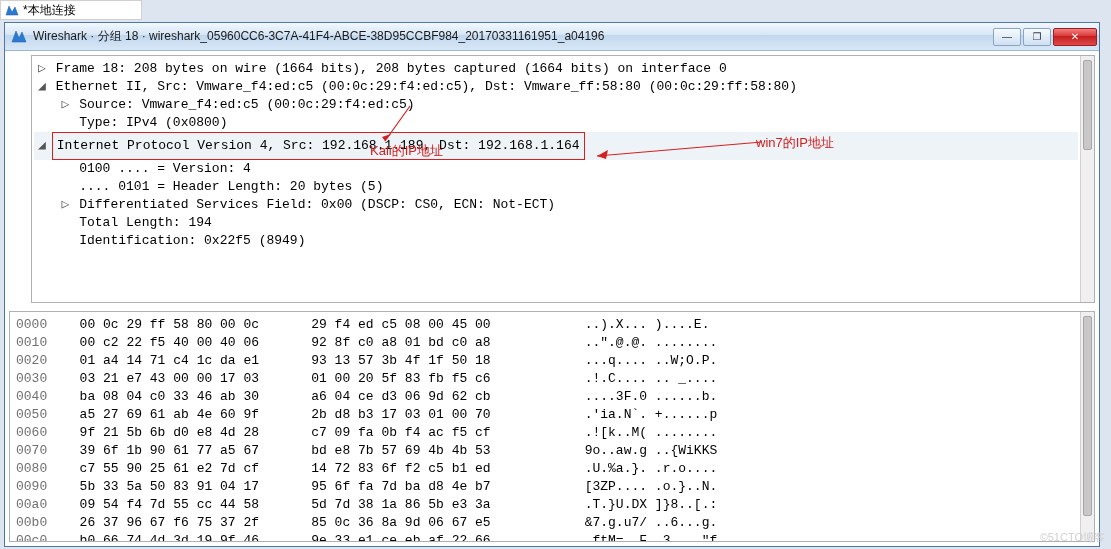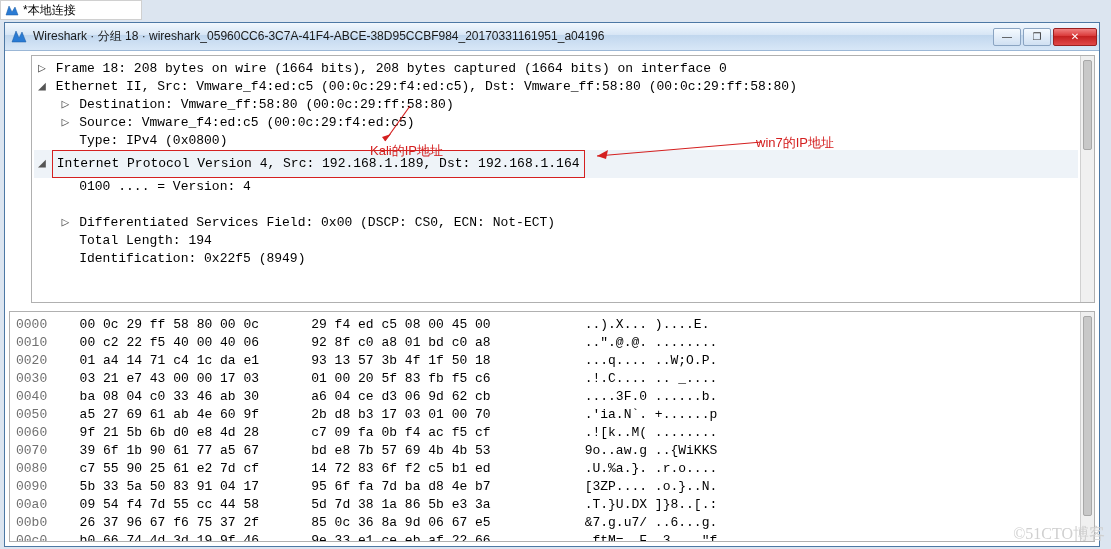--- a/index.html
+++ b/index.html
@@ -151,22 +151,22 @@
     font-size: 13px;
     pointer-events: none;
   }
   .annot svg { position: absolute; overflow: visible; }
 
   .watermark {
     position: absolute;
     right: 6px;
     bottom: 4px;
     color: #d0d0d0;
-    font-size: 16px;
-    font-family: Liberation Serif, serif;
+    font-size: 11px;
+    font-family: Liberation Sans, sans-serif;
   }
 </style>
 </head>
 <body>
 
 <div class="parent-frag">
   <span class="fin">
     <svg width="14" height="12" viewBox="0 0 14 12">
         <path d="M1 11 L4 2 L7 8 L10 3 L13 11 Z" fill="#2a7bd4" stroke="#1a5aa0" stroke-width="0.5"></path>
       </svg>
@@ -194,26 +194,25 @@
         </div>
     </div>
   </div>
 
   <div class="panes">
 
     <div class="pane details">
       <div class="pane-inner" id="details-inner">
           <div class="tree-row"><span class="toggle">▷</span> <span>Frame 18: 208 bytes on wire (1664 bits), 208 bytes captured (1664 bits) on interface 0</span></div>
           <div class="tree-row"><span class="toggle">◢</span> <span>Ethernet II, Src: Vmware_f4:ed:c5 (00:0c:29:f4:ed:c5), Dst: Vmware_ff:58:80 (00:0c:29:ff:58:80)</span></div>
-          <div class="tree-row">   <span class="toggle">▷</span> <span>Destination: Vmware_ff:58:80 (00:0c:29:ff:58:80)</span></div>
           <div class="tree-row">   <span class="toggle">▷</span> <span>Source: Vmware_f4:ed:c5 (00:0c:29:f4:ed:c5)</span></div>
           <div class="tree-row">   <span class="toggle"> </span> <span>Type: IPv4 (0x0800)</span></div>
           <div class="tree-row selected"><span class="toggle">◢</span> <span class="redbox">Internet Protocol Version 4, Src: 192.168.1.189, Dst: 192.168.1.164</span></div>
           <div class="tree-row">   <span class="toggle"> </span> <span>0100 .... = Version: 4</span></div>
-          <div class="tree-row">   <span class="toggle"> </span> </div>
+          <div class="tree-row">   <span class="toggle"> </span> <span>.... 0101 = Header Length: 20 bytes (5)</span></div>
           <div class="tree-row">   <span class="toggle">▷</span> <span>Differentiated Services Field: 0x00 (DSCP: CS0, ECN: Not-ECT)</span></div>
           <div class="tree-row">   <span class="toggle"> </span> <span>Total Length: 194</span></div>
           <div class="tree-row">   <span class="toggle"> </span> <span>Identification: 0x22f5 (8949)</span></div>
         </div>
       <div class="scrollbar-v">
         <div class="thumb" style="top:4px;height:90px"></div>
       </div>
 
       <div class="annot" style="left:348px; top:50px;">
         <svg width="60" height="40">

